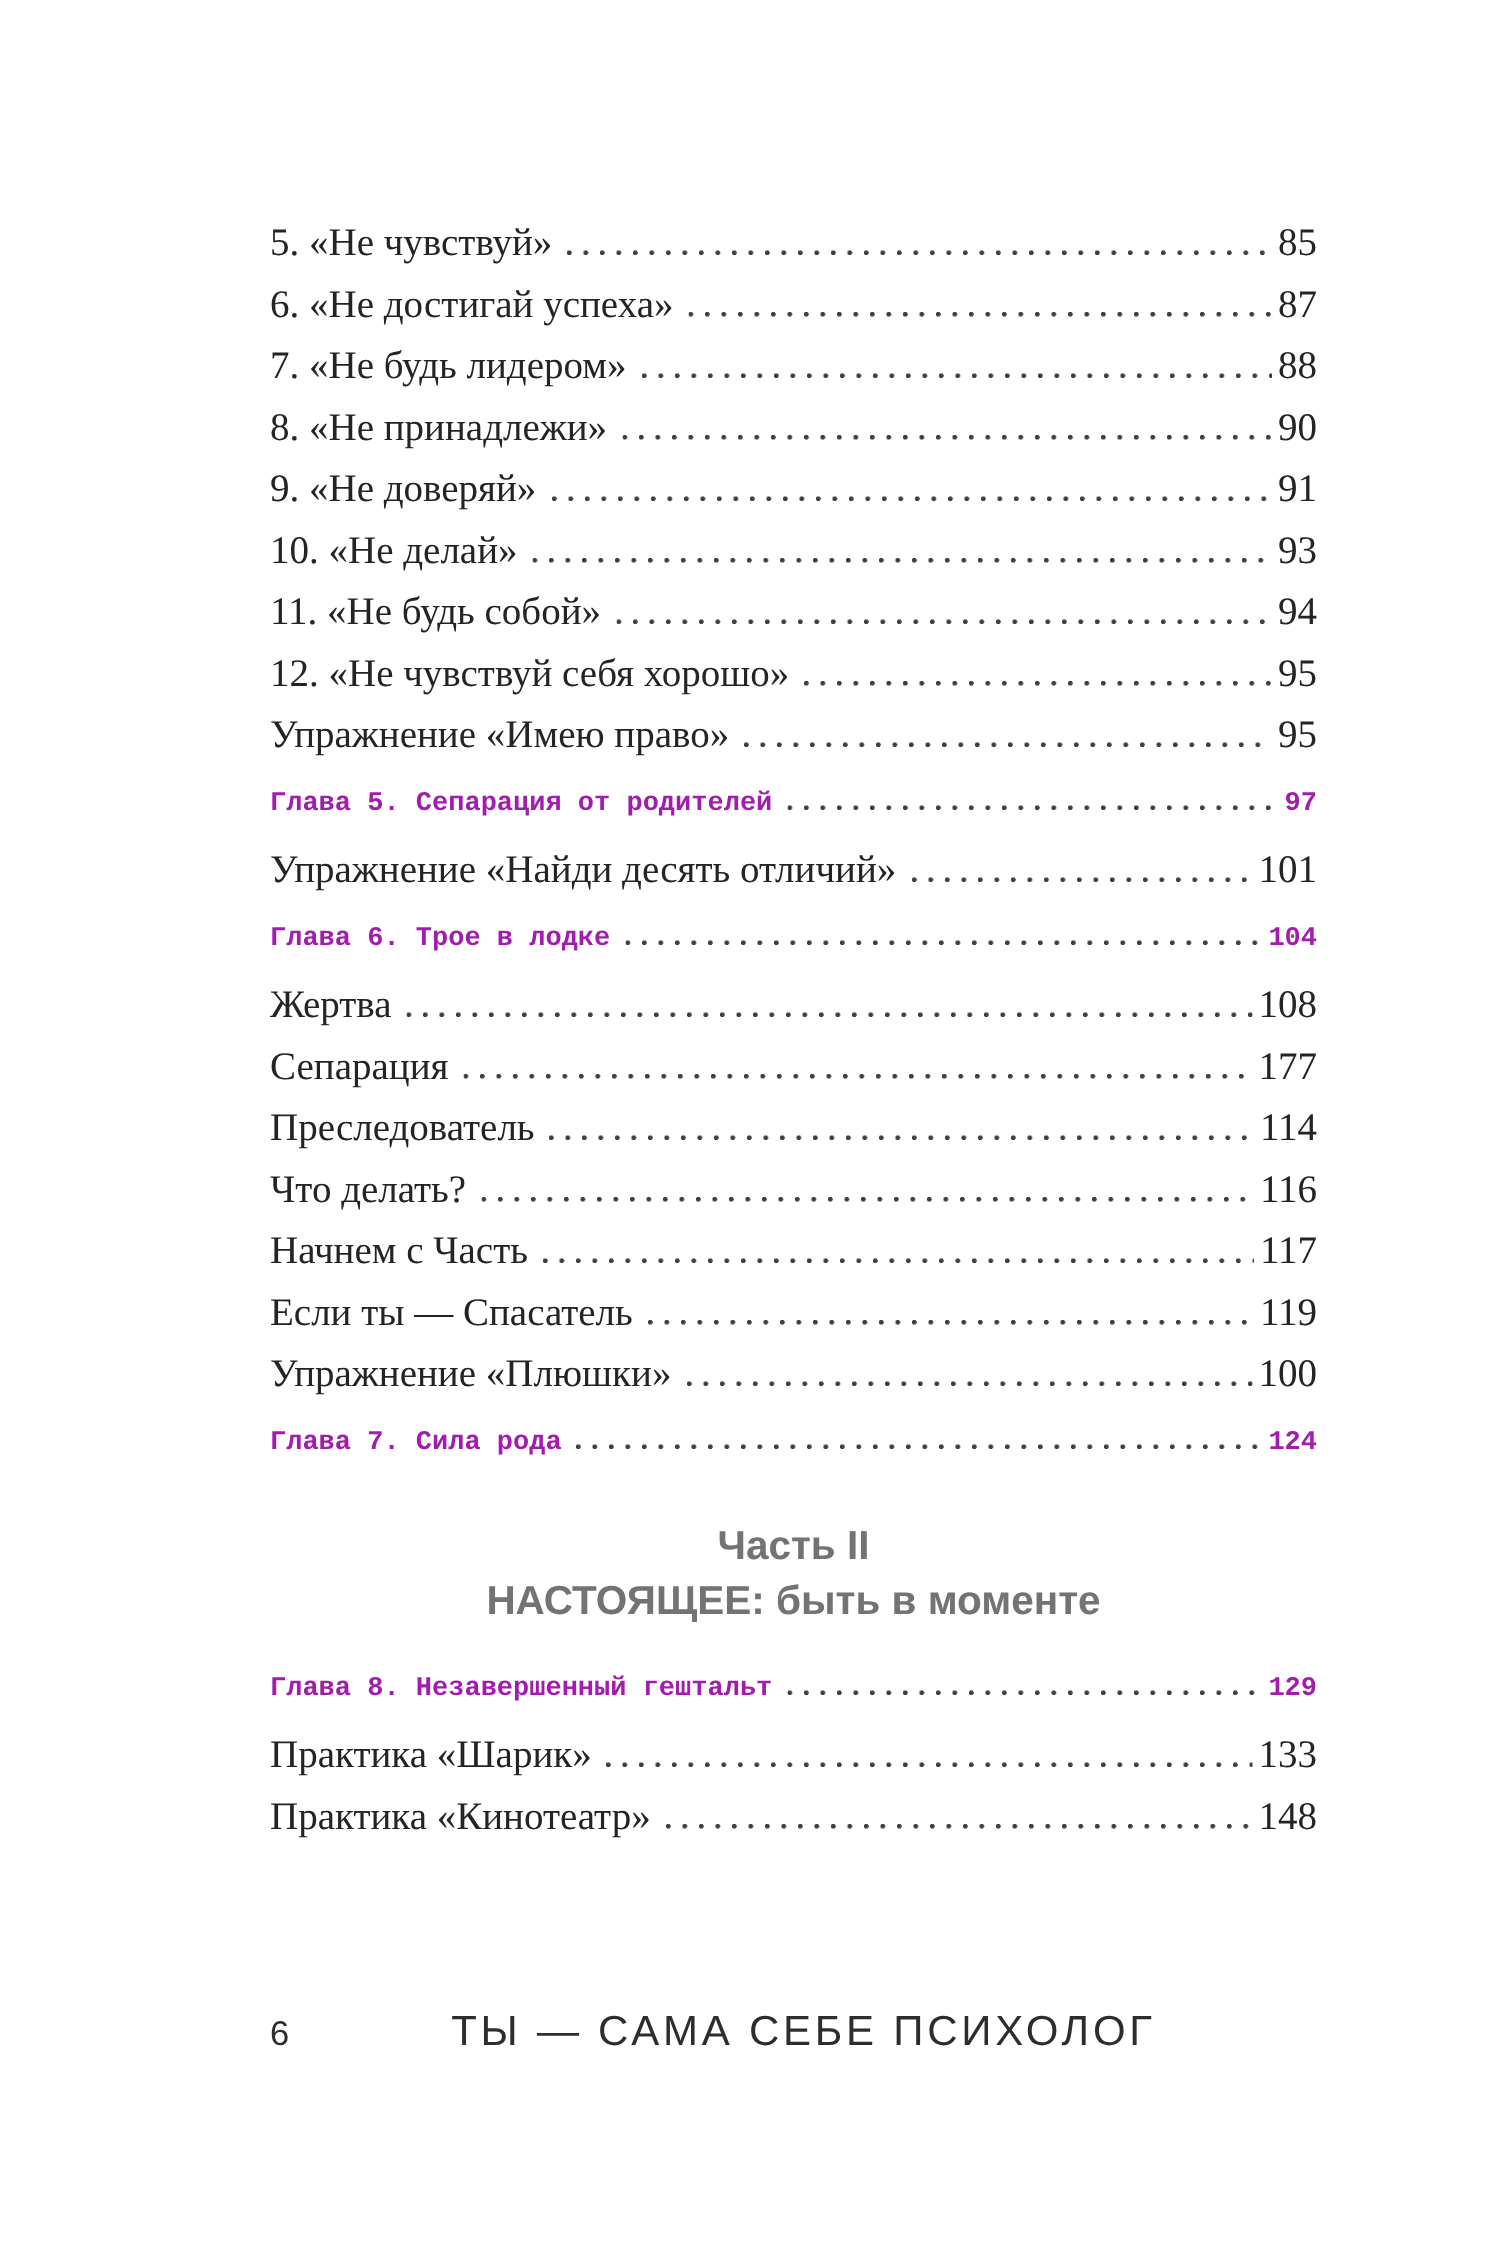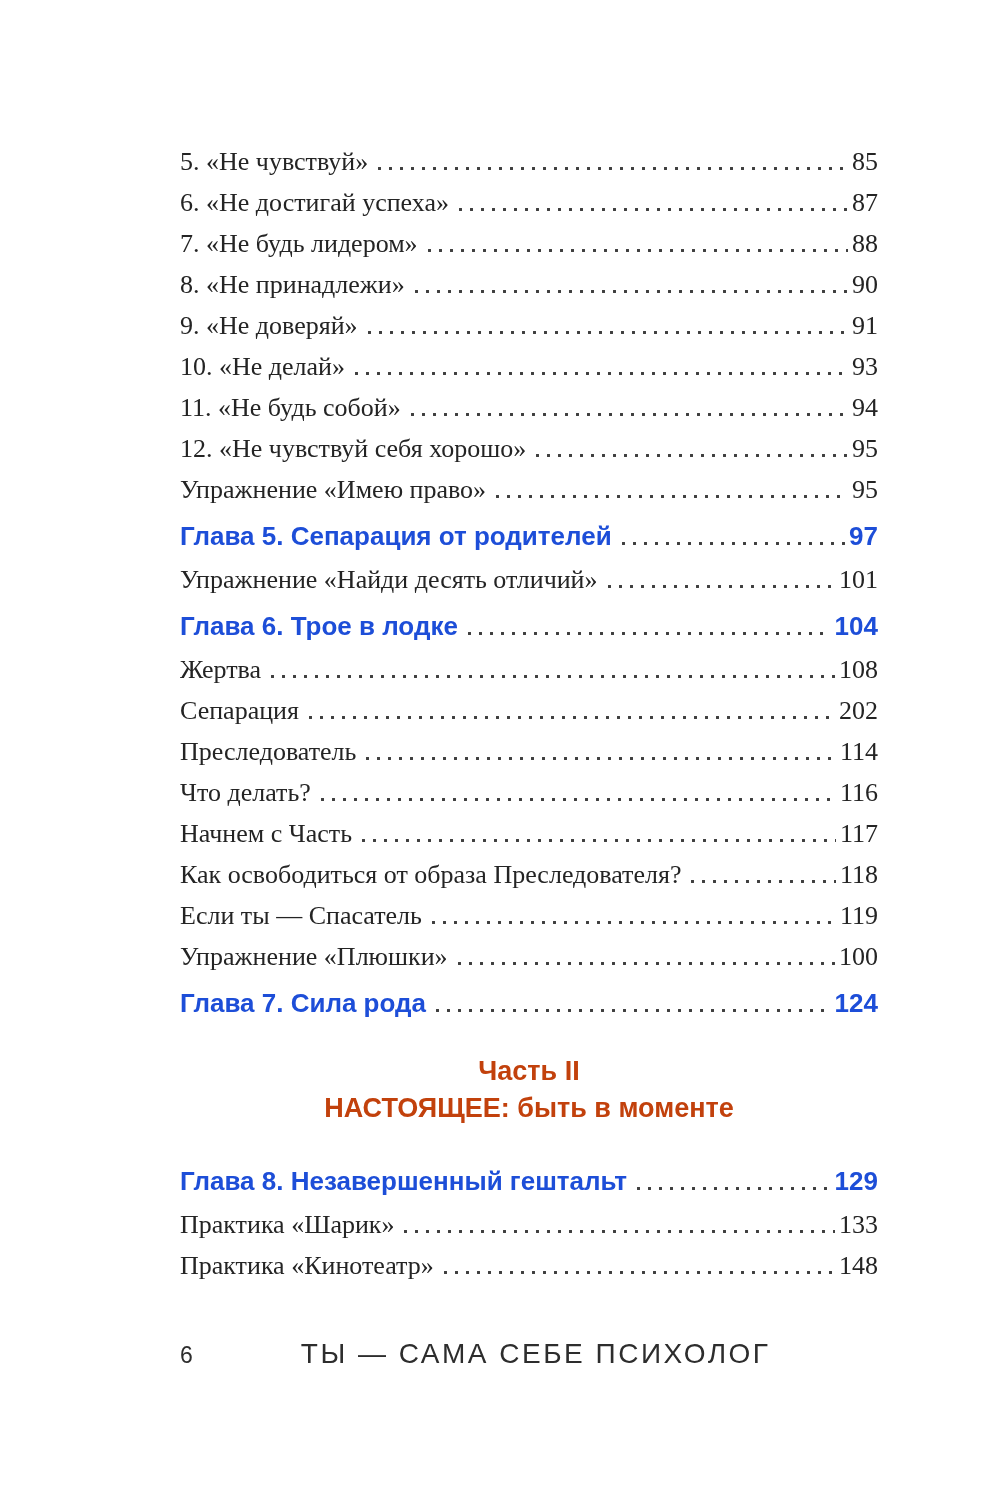--- a/index.html
+++ b/index.html
@@ -33,35 +33,35 @@
     min-width: 22px;
     height: 3px;
     margin: 0 4px 2px 10px;
     background-image: radial-gradient(circle at 1.5px 1.5px, #3f3f3f 1.4px, transparent 1.8px);
     background-size: 11px 3px;
     background-repeat: repeat-x;
     background-position: left bottom;
   }
   .page { white-space: nowrap; }
   .chapter {
-    font-family: Liberation Sans, sans-serif;
+    font-family: Liberation Mono, monospace;
     font-weight: bold;
-    font-size: 26px;
-    color: #1d4ed8;
+    font-size: 18px;
+    color: #a21caf;
     margin-top: 18px;
     margin-bottom: 16px;
   }
   .part {
     text-align: center;
     font-family: "Liberation Sans", sans-serif;
     font-weight: bold;
     font-size: 27px;
     line-height: 37px;
-    color: #c2410c;
-    margin: 36px 0 40px 0;
+    color: #737373;
+    margin: 36px 0 26px 0;
   }
   .footer {
     position: absolute;
     left: 180px;
     top: 1338px;
     width: 698px;
     display: flex;
     align-items: baseline;
     font-family: "Liberation Sans", sans-serif;
     color: #2d2d2d;
@@ -138,41 +138,36 @@
       <span class="page">104</span>
     </div>
     <div class="row">
       <span class="label">Жертва</span>
       <span class="leader"></span>
       <span class="page">108</span>
     </div>
     <div class="row">
       <span class="label">Сепарация</span>
       <span class="leader"></span>
-      <span class="page">202</span>
+      <span class="page">177</span>
     </div>
     <div class="row">
       <span class="label">Преследователь</span>
       <span class="leader"></span>
       <span class="page">114</span>
     </div>
     <div class="row">
       <span class="label">Что делать?</span>
       <span class="leader"></span>
       <span class="page">116</span>
     </div>
     <div class="row">
       <span class="label">Начнем с Часть</span>
       <span class="leader"></span>
       <span class="page">117</span>
-    </div>
-    <div class="row">
-      <span class="label">Как освободиться от образа Преследователя?</span>
-      <span class="leader"></span>
-      <span class="page">118</span>
     </div>
     <div class="row">
       <span class="label">Если ты — Спасатель</span>
       <span class="leader"></span>
       <span class="page">119</span>
     </div>
     <div class="row">
       <span class="label">Упражнение «Плюшки»</span>
       <span class="leader"></span>
       <span class="page">100</span>

